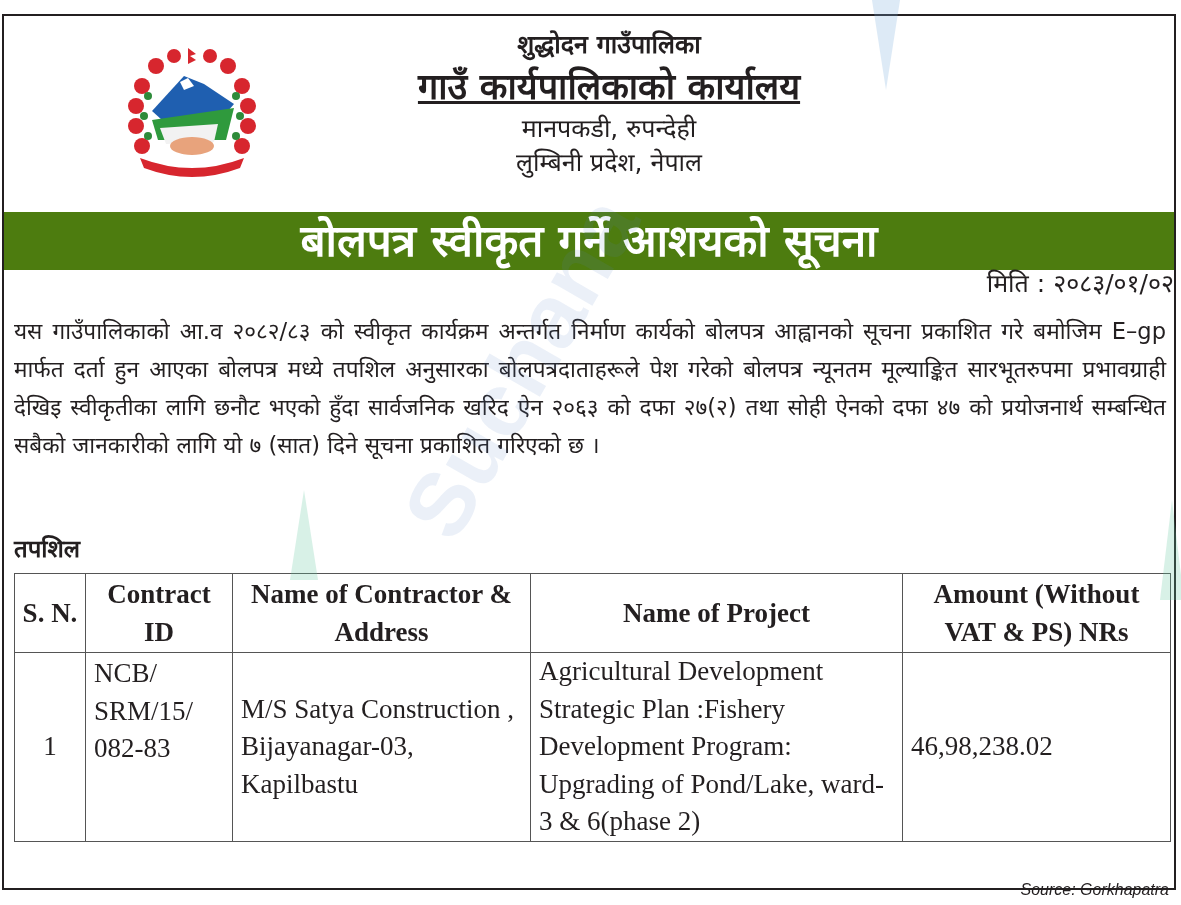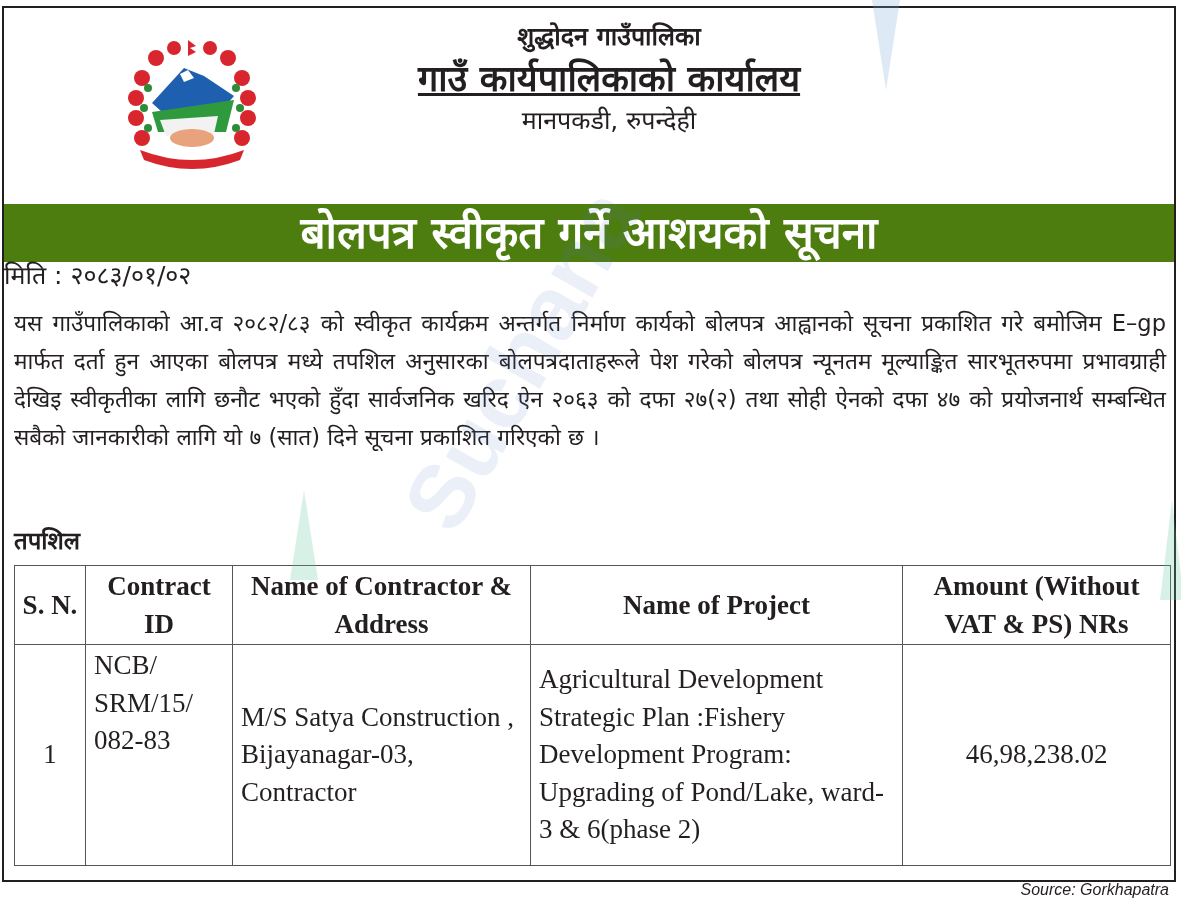--- a/index.html
+++ b/index.html
@@ -1,36 +1,36 @@
 <!DOCTYPE html>
 <html><head>
 <meta charset="utf-8">
 <style>
   html, body { margin: 0; padding: 0; background: #ffffff; }
   body { width: 1181px; height: 905px; position: relative; overflow: hidden; font-family: "DejaVu Sans", sans-serif; color: #231f20; }
-  .frame { position: absolute; left: 2px; top: 6px; width: 1174px; height: 876px; border: 2px solid #231f20; box-sizing: border-box; background: #fff; }
+  .frame { position: absolute; left: 2px; top: 14px; width: 1174px; height: 876px; border: 2px solid #231f20; box-sizing: border-box; background: #fff; }
   .header { position: absolute; left: 0; top: 0; width: 100%; height: 188px; }
   .emblem { position: absolute; left: 118px; top: 30px; width: 140px; height: 135px; }
   .hdr-lines { position: absolute; left: 300px; right: 260px; top: 12px; text-align: center; }
   .hdr-sub { font-size: 25px; line-height: 34px; font-weight: bold; }
   .hdr-title { font-size: 36px; line-height: 50px; font-weight: bold; text-decoration: underline; }
   .hdr-addr { font-size: 25px; line-height: 34px; }
   .banner { position: absolute; left: 0; top: 188px; width: 100%; height: 58px; background: #4d7c0f; color: #fff; text-align: center; font-size: 44px; font-weight: bold; line-height: 58px; margin-top: 8px; }
-  .date { position: absolute; left: 0; top: 250px; width: 100%; text-align: left; font-size: 25px; line-height: 36px; }
+  .date { position: absolute; left: 0; top: 250px; width: 100%; text-align: right; font-size: 25px; line-height: 36px; }
   .body-text { position: absolute; left: 10px; right: 8px; top: 296px; font-size: 22.6px; line-height: 38px; text-align: justify; }
   .tapsil { position: absolute; left: 10px; top: 515px; font-size: 24px; font-weight: bold; }
   table.contracts { position: absolute; left: 10px; top: 557px; width: 1157px; border-collapse: collapse; font-family: "Liberation Serif", serif; }
   table.contracts th, table.contracts td { border: 1.5px solid #555; vertical-align: middle; }
   table.contracts th { font-size: 27px; font-weight: bold; line-height: 38px; height: 78px; text-align: center; padding: 0 4px; }
-  table.contracts td { font-size: 27px; line-height: 37.5px; padding: 16px 8px; height: 183px; }
+  table.contracts td { font-size: 27px; line-height: 37.5px; padding: 0 8px; height: 183px; }
   .c-sn { width: 54px; text-align: center; }
   .c-id { width: 130px; }
   .c-name { width: 281px; }
   .c-proj { width: 355px; }
-  .c-amt { text-align: center; }
+  .c-amt { text-align: left; }
   .signature { position: absolute; right: 10px; top: 832px; font-size: 24px; font-weight: bold; }
   .source { position: absolute; right: 12px; top: 881px; font-family: "Liberation Sans", sans-serif; font-style: italic; font-size: 16px; }
   .watermark { position: absolute; left: 330px; top: 300px; font-family: "Liberation Sans", sans-serif; font-weight: bold; font-size: 90px; color: rgba(90,130,200,0.12); transform: rotate(-60deg); pointer-events: none; }
   .wm-tri { position: absolute; width: 0; height: 0; pointer-events: none; }
 </style>
 </head>
 <body>
 
 <div class="frame">
 
@@ -64,20 +64,21 @@
       <polygon points="38,82 96,78 92,96 44,98" fill="#f2f2f2"></polygon>
       <ellipse cx="70" cy="100" rx="22" ry="9" fill="#e8a37c"></ellipse>
       <path d="M18,112 Q70,132 122,112 L118,122 Q70,140 22,122 Z" fill="#d7262e"></path>
       <polygon points="66,2 66,18 74,14 68,10 74,8" fill="#d7262e"></polygon>
     </svg>
 
     <div class="hdr-lines">
       <div class="hdr-sub">शुद्धोदन गाउँपालिका</div>
       <div class="hdr-title">गाउँ कार्यपालिकाको कार्यालय</div>
       <div class="hdr-addr">मानपकडी, रुपन्देही</div>
+      <div class="hdr-addr">लुम्बिनी प्रदेश, नेपाल</div>
     </div>
   </div>
 
   <div class="banner">बोलपत्र स्वीकृत गर्ने आशयको सूचना</div>
 
   <div class="date">मिति : २०८३/०१/०२</div>
 
   <div class="body-text">यस गाउँपालिकाको आ.व २०८२/८३ को स्वीकृत कार्यक्रम अन्तर्गत निर्माण कार्यको बोलपत्र आह्वानको सूचना प्रकाशित गरे बमोजिम E–gp मार्फत दर्ता हुन आएका बोलपत्र मध्ये तपशिल अनुसारका बोलपत्रदाताहरूले पेश गरेको बोलपत्र न्यूनतम मूल्याङ्कित सारभूतरुपमा प्रभावग्राही देखिइ स्वीकृतीका लागि छनौट भएको हुँदा सार्वजनिक खरिद ऐन २०६३ को दफा २७(२) तथा सोही ऐनको दफा ४७ को प्रयोजनार्थ सम्बन्धित सबैको जानकारीको लागि यो ७ (सात) दिने सूचना प्रकाशित गरिएको छ ।</div>
 
   <div class="tapsil">तपशिल</div>
@@ -89,21 +90,21 @@
         <th class="c-id">Contract ID</th>
         <th class="c-name">Name of Contractor &amp; Address</th>
         <th class="c-proj">Name of Project</th>
         <th class="c-amt">Amount (Without VAT &amp; PS) NRs</th>
       </tr>
     </thead>
     <tbody>
       <tr>
         <td class="c-sn">1</td>
         <td class="c-id" style="vertical-align: top; padding-top: 2px;">NCB/ SRM/15/ 082-83</td>
-        <td class="c-name">M/S Satya Construction , Bijayanagar-03, Contractor</td>
+        <td class="c-name">M/S Satya Construction , Bijayanagar-03, Kapilbastu</td>
         <td class="c-proj">Agricultural Development Strategic Plan :Fishery Development Program: Upgrading of  Pond/Lake, ward-3 &amp; 6(phase 2)</td>
         <td class="c-amt">46,98,238.02</td>
       </tr>
     </tbody>
   </table>
 
 
   <div class="watermark">Suchana</div>
 </div>
 

